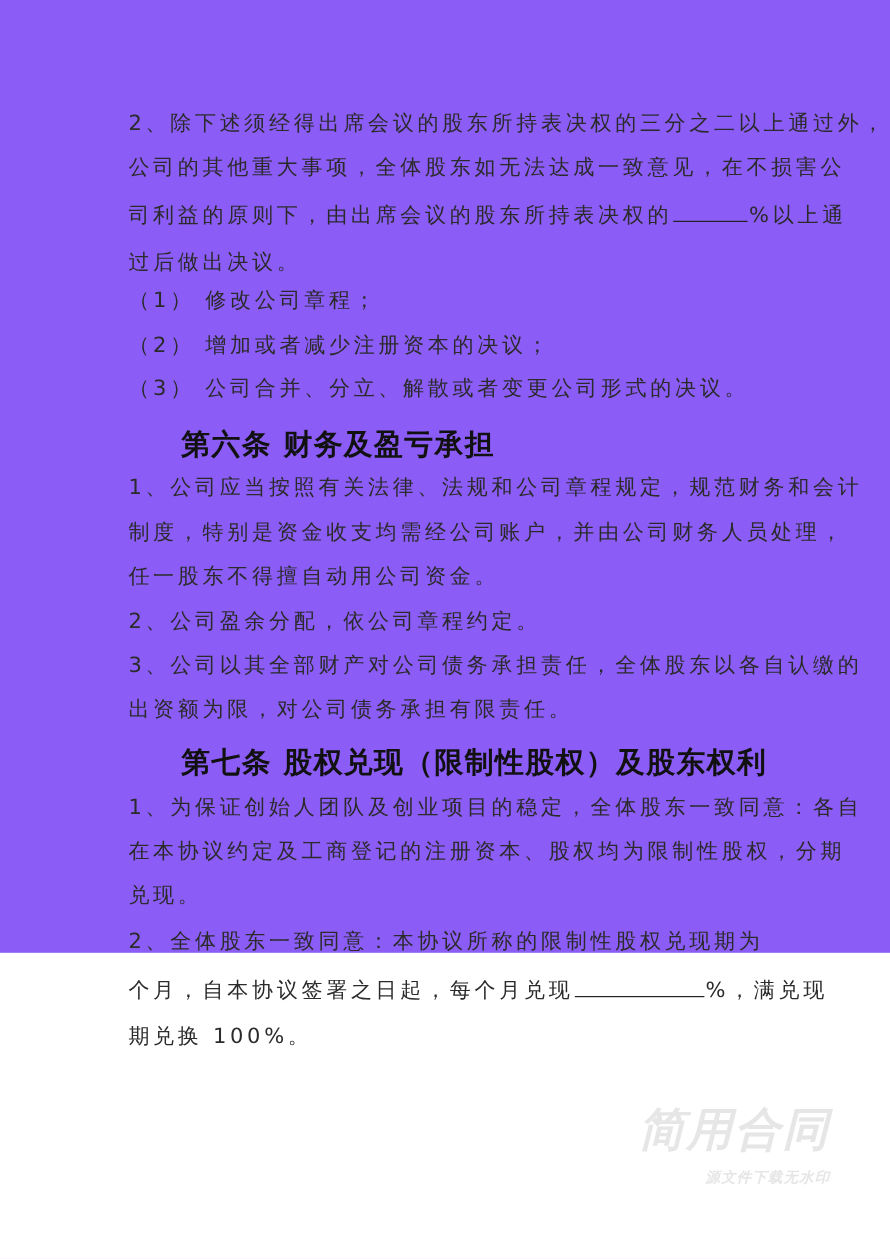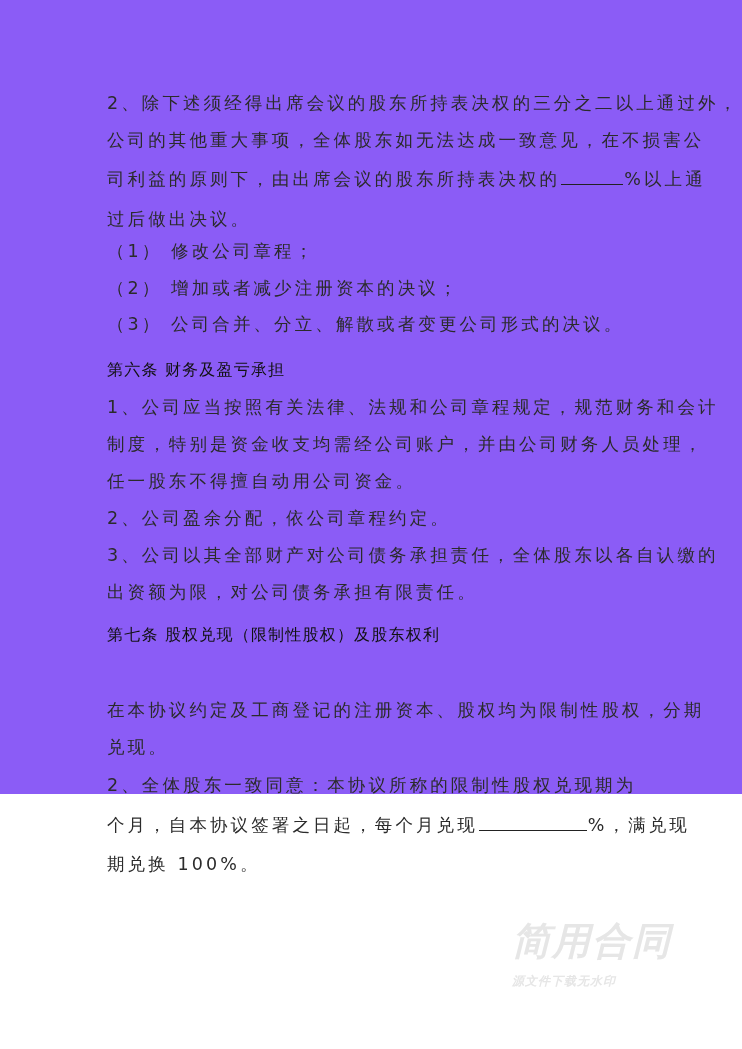--- a/index.html
+++ b/index.html
@@ -25,38 +25,39 @@
     .line {
       position: absolute;
       left: 107px;
       font-size: 17.5px;
       letter-spacing: 3.1px;
       white-space: nowrap;
       line-height: 22px;
       color: #2b2b2b;
     }
     .heading {
-      font-weight: normal;
+      font-weight: bold;
       letter-spacing: 1.2px;
       color: #111111;
-      font-size: 16px;
+      font-size: 24px;
+      margin-left: 44px;
     }
     .blank {
       display: inline-block;
       border-bottom: 1.3px solid #222;
       height: 18px;
       vertical-align: baseline;
       margin: 0 1px;
     }
     .watermark {
       position: absolute;
       left: 512px;
       top: 918px;
       width: 180px;
-      text-align: left;
+      text-align: right;
       color: #e6e6e6;
       font-family: "DejaVu Sans", sans-serif;
     }
     .watermark .wm-main {
       font-size: 38px;
       font-weight: bold;
       font-style: italic;
       letter-spacing: 2px;
       line-height: 46px;
     }
@@ -88,20 +89,21 @@
 
   <div class="line" style="top:396px">1、公司应当按照有关法律、法规和公司章程规定，规范财务和会计</div>
   <div class="line" style="top:433px">制度，特别是资金收支均需经公司账户，并由公司财务人员处理，</div>
   <div class="line" style="top:470px">任一股东不得擅自动用公司资金。</div>
   <div class="line" style="top:507px">2、公司盈余分配，依公司章程约定。</div>
   <div class="line" style="top:544px">3、公司以其全部财产对公司债务承担责任，全体股东以各自认缴的</div>
   <div class="line" style="top:581px">出资额为限，对公司债务承担有限责任。</div>
 
   <div class="line heading" style="top:624px">第七条 股权兑现（限制性股权）及股东权利</div>
 
+  <div class="line" style="top:662px">1、为保证创始人团队及创业项目的稳定，全体股东一致同意：各自</div>
   <div class="line" style="top:699px">在本协议约定及工商登记的注册资本、股权均为限制性股权，分期</div>
   <div class="line" style="top:736px">兑现。</div>
   <div class="line" style="top:774px">2、全体股东一致同意：本协议所称的限制性股权兑现期为</div>
   <div class="line" style="top:812px">
     <span>个月，自本协议签署之日起，每个月兑现</span><span class="blank" style="width:108px"></span><span>%，满兑现</span>
   </div>
   <div class="line" style="top:853px">期兑换 100%。</div>
 
   <div class="watermark">
     <div class="wm-main">简用合同</div>

